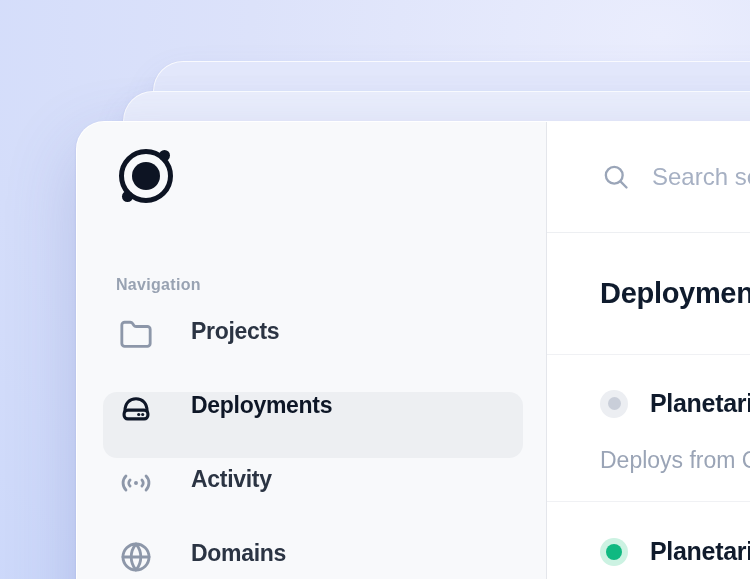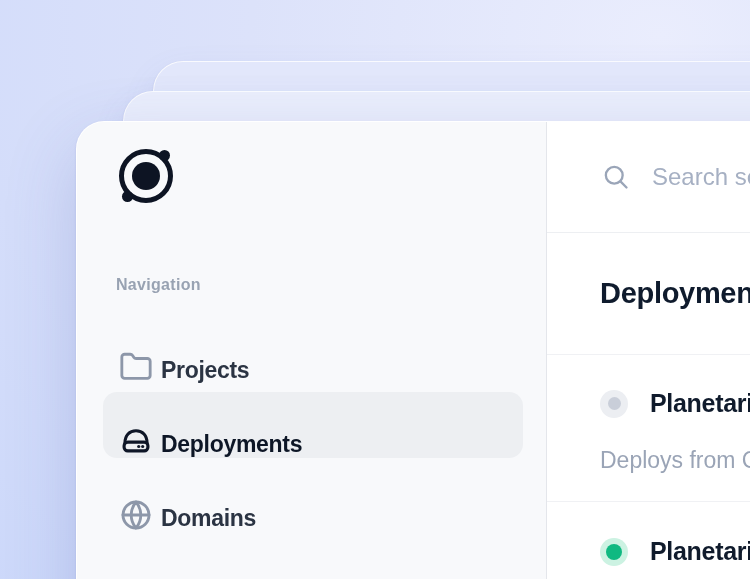--- a/index.html
+++ b/index.html
@@ -23,22 +23,22 @@
   .sidebar{position:relative;width:470px;flex:none;background:#f8f9fb;border-right:1px solid #e4e6eb;}
   .logo{position:absolute;left:42px;top:27px;width:54px;height:54px;}
   .logo .ring{position:absolute;inset:0;border:5px solid #0d1423;border-radius:50%;}
   .logo .core{position:absolute;left:13px;top:13px;width:28px;height:28px;background:#0d1423;border-radius:50%;}
   .logo .sat{position:absolute;width:11px;height:11px;background:#0d1423;border-radius:50%;}
   .logo .sat1{left:40px;top:1px;}
   .logo .sat2{left:3px;top:42px;}
   .nav-label{position:absolute;left:39px;top:153px;font-size:16px;font-weight:700;
     color:#98a2b2;letter-spacing:.3px;line-height:20px;}
   .nav{position:absolute;left:26px;top:196px;width:420px;}
-  .nav-item{display:flex;align-items:flex-end;height:66px;margin-bottom:8px;
-    padding:0 16px;gap:8px;border-radius:14px;cursor:pointer;}
+  .nav-item{display:flex;align-items:flex-start;height:66px;margin-bottom:8px;
+    padding:0 16px;gap:38px;border-radius:14px;cursor:pointer;}
   .nav-item.active{background:#edeff2;}
   .nav-item .nav-icon{width:34px;height:34px;flex:none;display:flex;align-items:center;justify-content:center;}
   .nav-item .nav-text{font-size:23px;font-weight:700;color:#2b3443;letter-spacing:-.3px;white-space:nowrap;}
   .nav-item.active .nav-text{color:#0d1626;}
   
   .main-col{flex:1;display:flex;flex-direction:column;background:#ffffff;min-width:360px;}
   .search-bar{height:111px;flex:none;display:flex;align-items:center;gap:22px;
     padding-left:55px;border-bottom:1px solid #edeff2;}
   .search-bar svg{flex:none;}
   .search-input{border:none;outline:none;background:transparent;font-family:inherit;
@@ -98,20 +98,32 @@
             <svg width="34" height="34" viewBox="0 0 24 24" fill="none" stroke="#0e1627" stroke-width="2.2" stroke-linecap="round" stroke-linejoin="round">
               <path d="M4.2 13.4 C4.2 8.0 7.4 4.8 12 4.8 s7.8 3.2 7.8 8.6"></path>
               <rect x="3.6" y="12.8" width="16.8" height="6.2" rx="2.6"></rect>
               <line x1="13.9" y1="15.9" x2="13.95" y2="15.9"></line>
               <line x1="16.7" y1="15.9" x2="16.75" y2="15.9"></line>
             </svg>
           </span>
           <span class="nav-text">Deployments</span>
         </div>
 
+        <div class="nav-item">
+          <span class="nav-icon">
+            <svg width="34" height="34" viewBox="0 0 24 24" fill="none" stroke="#8d97a9" stroke-width="2" stroke-linecap="round" stroke-linejoin="round">
+              <path d="M4.9 16.9C2.2 14.2 2.2 9.8 4.9 7.1"></path>
+              <path d="M7.8 14.2c-1.2-1.2-1.2-3.2 0-4.4"></path>
+              <circle cx="12" cy="12" r="1.4" fill="#8d97a9" stroke="none"></circle>
+              <path d="M16.2 9.8c1.2 1.2 1.2 3.2 0 4.4"></path>
+              <path d="M19.1 7.1c2.7 2.7 2.7 7.1 0 9.8"></path>
+            </svg>
+          </span>
+          <span class="nav-text">Activity</span>
+        </div>
 
         <div class="nav-item">
           <span class="nav-icon">
             <svg width="34" height="34" viewBox="0 0 24 24" fill="none" stroke="#8d97a9" stroke-width="2" stroke-linecap="round" stroke-linejoin="round">
               <circle cx="12" cy="12" r="9.2"></circle>
               <path d="M12 2.8a14.2 14.2 0 0 0 0 18.4a14.2 14.2 0 0 0 0-18.4"></path>
               <path d="M2.8 12h18.4"></path>
             </svg>
           </span>
           <span class="nav-text">Domains</span>

